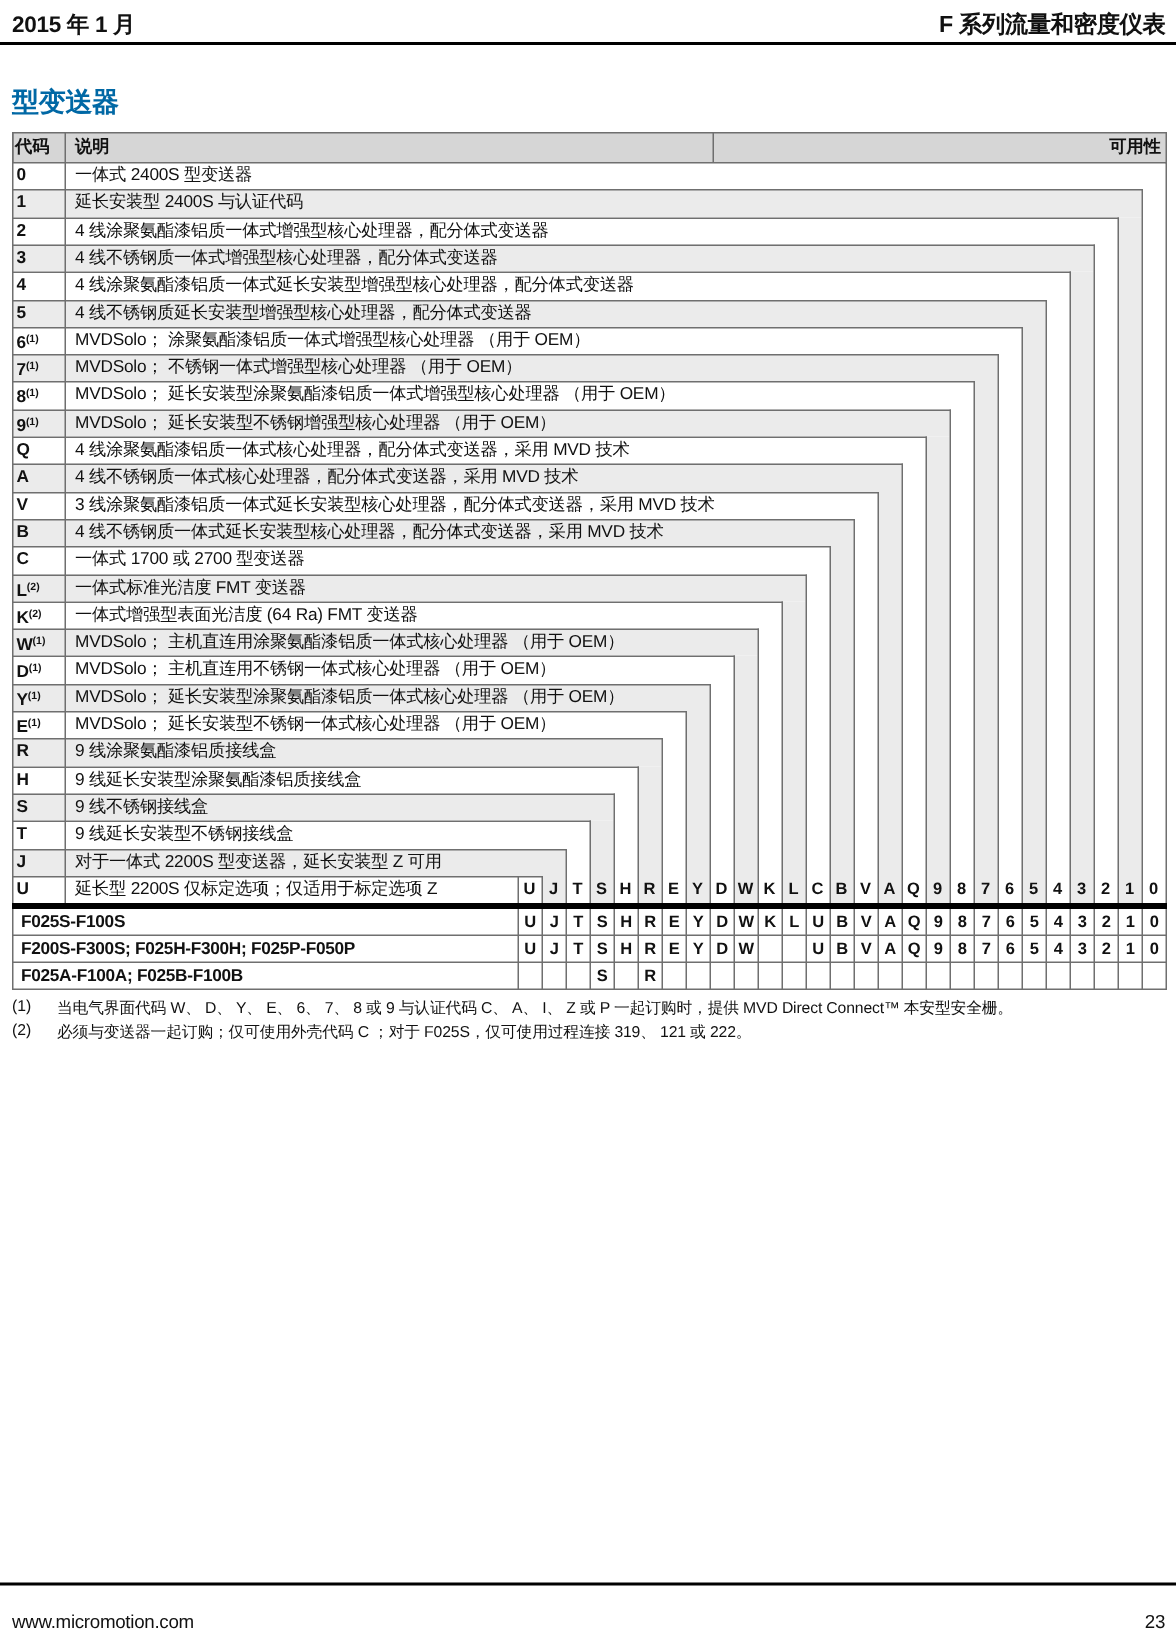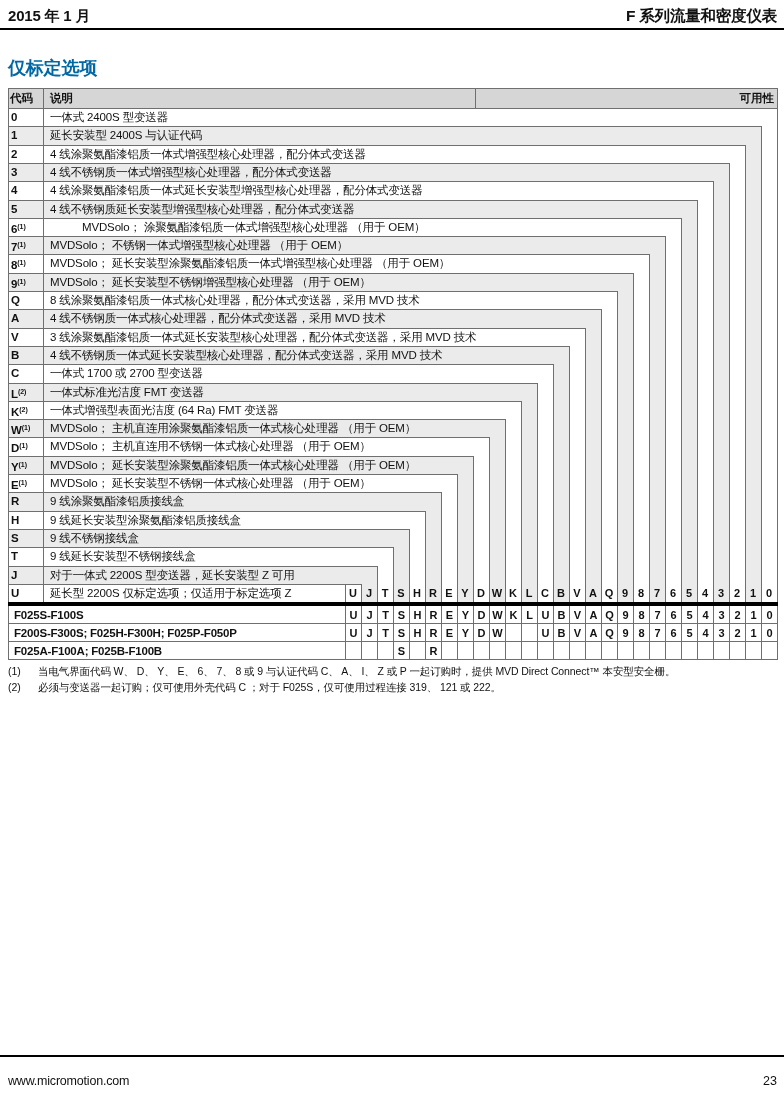--- a/index.html
+++ b/index.html
@@ -35,21 +35,21 @@
 </style>
 </head>
 <body>
 
 <div class="page">
 
   <div class="abs hdr-left">2015 年 1 月</div>
   <div class="abs hdr-right">F 系列流量和密度仪表</div>
   <div class="abs rule-top"></div>
 
-  <div class="abs sec-title">仅标定选项</div>
+  <div class="abs sec-title">型变送器</div>
 
   <div id="codetable">
       <div class="thead" style="left: 8px; top: 88px; width: 770px; height: 21px; background: rgb(214, 214, 214);"></div>
       <div class="theadtxt" style="left: 10px; top: 88px;">代码</div>
       <div class="theadtxt" style="left: 50px; top: 88px;">说明</div>
       <div class="theadtxt" style="right: 10px; top: 88px;">可用性</div>
       <div class="vline" style="left: 43px; top: 88px; height: 20px;"></div>
       <div class="vline" style="left: 475px; top: 88px; height: 20px;"></div>
       <div class="cellbg" style="left: 8px; top: 108px; width: 769px; height: 18px; background: rgb(255, 255, 255);"></div>
       <div class="cellbg" style="left: 761px; top: 126px; width: 16px; height: 476px; background: rgb(255, 255, 255);"></div>
@@ -167,29 +167,29 @@
       <div class="rowtext" style="left: 50px; top: 126px;">延长安装型 2400S 与认证代码</div>
       <div class="rowtext codetext" style="left: 11px; top: 145px;">2</div>
       <div class="rowtext" style="left: 50px; top: 145px;">4 线涂聚氨酯漆铝质一体式增强型核心处理器，配分体式变送器</div>
       <div class="rowtext codetext" style="left: 11px; top: 163px;">3</div>
       <div class="rowtext" style="left: 50px; top: 163px;">4 线不锈钢质一体式增强型核心处理器，配分体式变送器</div>
       <div class="rowtext codetext" style="left: 11px; top: 181px;">4</div>
       <div class="rowtext" style="left: 50px; top: 181px;">4 线涂聚氨酯漆铝质一体式延长安装型增强型核心处理器，配分体式变送器</div>
       <div class="rowtext codetext" style="left: 11px; top: 200px;">5</div>
       <div class="rowtext" style="left: 50px; top: 200px;">4 线不锈钢质延长安装型增强型核心处理器，配分体式变送器</div>
       <div class="rowtext codetext" style="left: 11px; top: 218px;">6<sup>(1)</sup></div>
-      <div class="rowtext" style="left: 50px; top: 218px; margin-left: 32px;">MVDSolo； 涂聚氨酯漆铝质一体式增强型核心处理器 （用于 OEM）</div>
+      <div class="rowtext" style="left: 50px; top: 218px;">MVDSolo； 涂聚氨酯漆铝质一体式增强型核心处理器 （用于 OEM）</div>
       <div class="rowtext codetext" style="left: 11px; top: 236px;">7<sup>(1)</sup></div>
       <div class="rowtext" style="left: 50px; top: 236px;">MVDSolo； 不锈钢一体式增强型核心处理器 （用于 OEM）</div>
       <div class="rowtext codetext" style="left: 11px; top: 254px;">8<sup>(1)</sup></div>
       <div class="rowtext" style="left: 50px; top: 254px;">MVDSolo； 延长安装型涂聚氨酯漆铝质一体式增强型核心处理器 （用于 OEM）</div>
       <div class="rowtext codetext" style="left: 11px; top: 273px;">9<sup>(1)</sup></div>
       <div class="rowtext" style="left: 50px; top: 273px;">MVDSolo； 延长安装型不锈钢增强型核心处理器 （用于 OEM）</div>
       <div class="rowtext codetext" style="left: 11px; top: 291px;">Q</div>
-      <div class="rowtext" style="left: 50px; top: 291px;">8 线涂聚氨酯漆铝质一体式核心处理器，配分体式变送器，采用 MVD 技术</div>
+      <div class="rowtext" style="left: 50px; top: 291px;">4 线涂聚氨酯漆铝质一体式核心处理器，配分体式变送器，采用 MVD 技术</div>
       <div class="rowtext codetext" style="left: 11px; top: 309px;">A</div>
       <div class="rowtext" style="left: 50px; top: 309px;">4 线不锈钢质一体式核心处理器，配分体式变送器，采用 MVD 技术</div>
       <div class="rowtext codetext" style="left: 11px; top: 328px;">V</div>
       <div class="rowtext" style="left: 50px; top: 328px;">3 线涂聚氨酯漆铝质一体式延长安装型核心处理器，配分体式变送器，采用 MVD 技术</div>
       <div class="rowtext codetext" style="left: 11px; top: 346px;">B</div>
       <div class="rowtext" style="left: 50px; top: 346px;">4 线不锈钢质一体式延长安装型核心处理器，配分体式变送器，采用 MVD 技术</div>
       <div class="rowtext codetext" style="left: 11px; top: 364px;">C</div>
       <div class="rowtext" style="left: 50px; top: 364px; text-align: center;">一体式 1700 或 2700 型变送器</div>
       <div class="rowtext codetext" style="left: 11px; top: 383px;">L<sup>(2)</sup></div>
       <div class="rowtext" style="left: 50px; top: 383px;">一体式标准光洁度 FMT 变送器</div>

